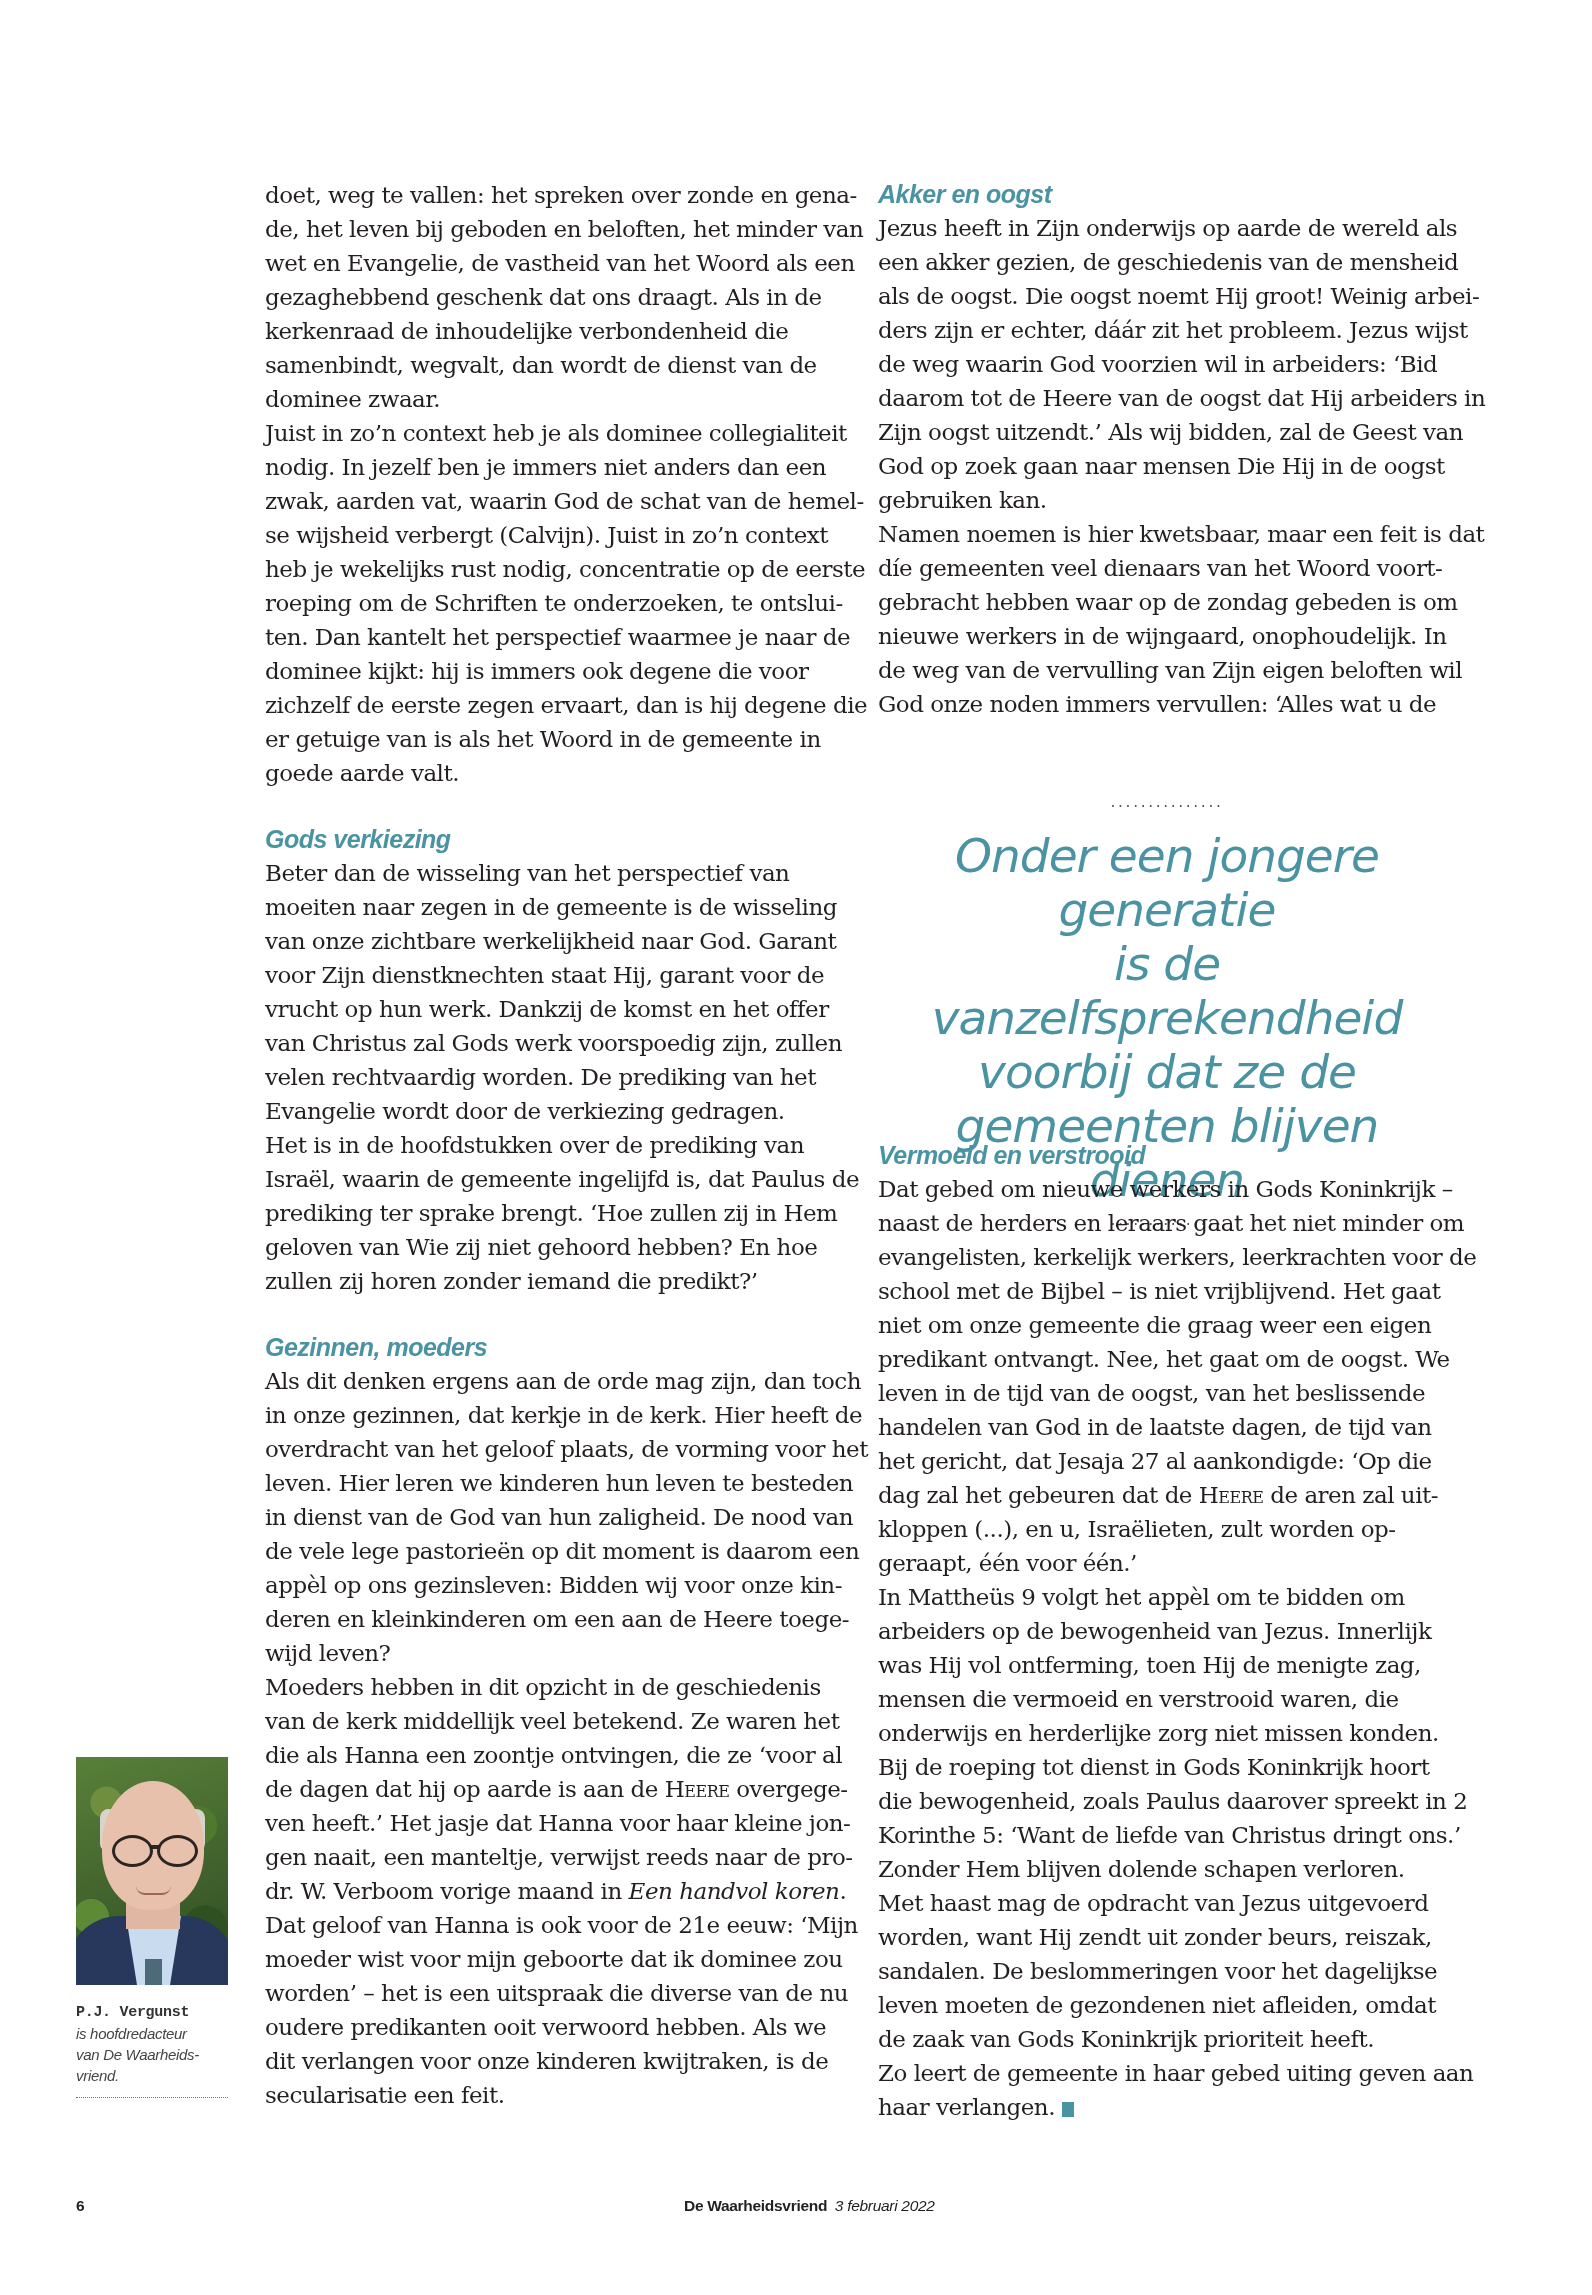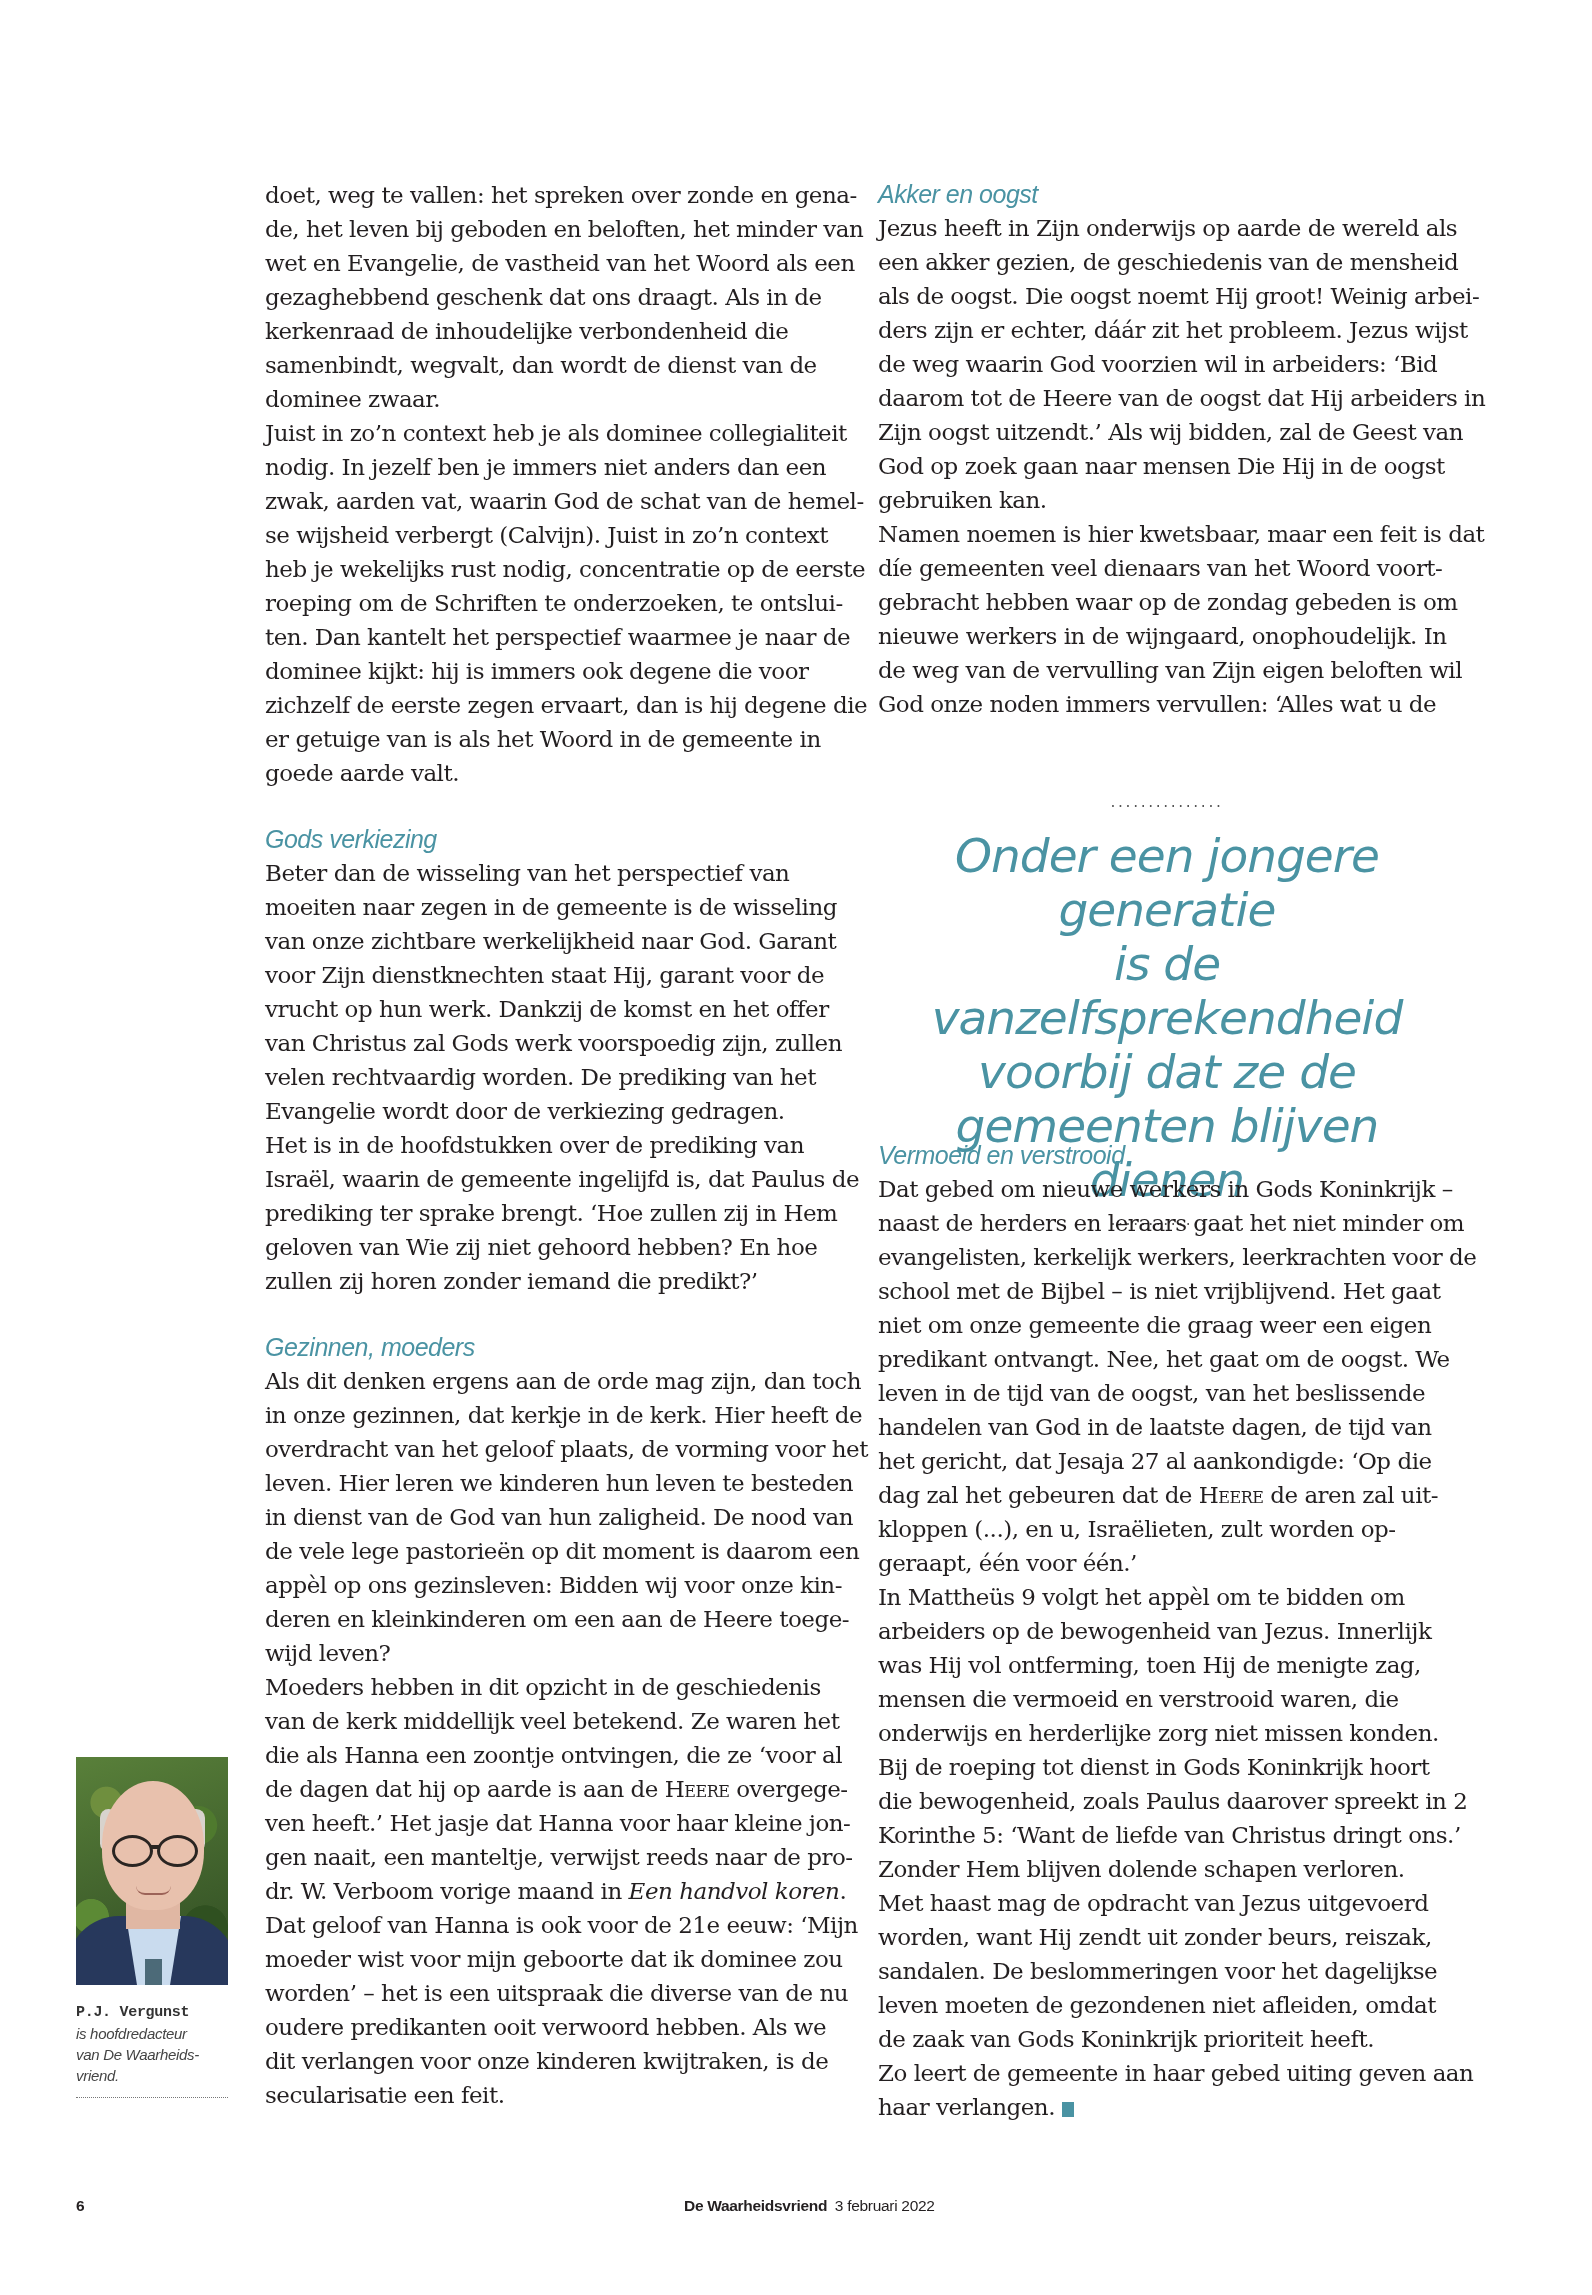--- a/index.html
+++ b/index.html
@@ -1,21 +1,21 @@
 <!DOCTYPE html>
 <html style="font-size:14px"><head>
   <meta charset="utf-8">
   <style>
     html, body { margin: 0; padding: 0; background: #ffffff; }
     body { width: 1592px; height: 2295px; position: relative; overflow: hidden; color: #231f20; }
     .col { position: absolute; top: 178px; }
     .col-left { left: 265px; width: 570px; }
     .col-right { left: 878px; width: 578px; }
     .line { font-family: "DejaVu Serif", "Liberation Serif", serif; font-size: 23px; line-height: 34px; white-space: nowrap; letter-spacing: -0.5px; }
-    .head { font-family: "Liberation Sans", "DejaVu Sans", sans-serif; font-style: italic; font-weight: normal; color: #4a93a3; font-size: 25px; line-height: 33px; letter-spacing: -0.5px; }
+    .head { font-family: "Liberation Sans", "DejaVu Sans", sans-serif; font-style: italic; font-weight: bold; color: #4a93a3; font-size: 25px; line-height: 33px; letter-spacing: -0.5px; }
     .gap { height: 33px; }
     .smallcaps { font-variant: small-caps; }
     .ital { font-style: italic; }
     .pullquote { position: absolute; left: 878px; width: 578px; top: 794px; text-align: center; }
     .pq-dots { font-family: "DejaVu Sans", sans-serif; color: #555; font-size: 15.5px; letter-spacing: 2.6px; line-height: 17.3px; }
     .pq-line { font-family: "DejaVu Sans", "Liberation Sans", sans-serif; font-style: italic; font-weight: 300; color: #4a93a3; font-size: 47px; line-height: 54px; letter-spacing: -1px; }
     .end-square { display: inline-block; width: 12px; height: 14.7px; background: #4a93a3; margin-left: 7px; vertical-align: -1.7px; }
     .author { position: absolute; left: 76px; top: 1757px; width: 154px; }
     .photo { width: 152px; height: 228px; position: relative; overflow: hidden; background: #3d5a2a; }
     .photo .bg1 { position:absolute; left:0; top:0; width:100%; height:100%;
@@ -34,21 +34,21 @@
     .photo .glass-l { position:absolute; left:36px; top:78px; width:35px; height:26px; border:3.5px solid #2a2522; border-radius:50%; }
     .photo .glass-r { position:absolute; left:81px; top:78px; width:35px; height:26px; border:3.5px solid #2a2522; border-radius:50%; }
     .photo .bridge { position:absolute; left:74px; top:88px; width:8.6px; height:3.5px; background:#2a2522; }
     .photo .mouth { position:absolute; left:60px; top:129px; width:35px; height:7px; border-bottom: 2.6px solid #9c6358; border-radius: 0 0 17.3px 17.3px; }
     .author-name { font-family: Liberation Mono, monospace; font-weight: bold; color: #333; font-size: 15px; margin-top: 17.3px; line-height: 21px; letter-spacing: -0.3px; }
     .author-desc { font-family: "Liberation Sans", "DejaVu Sans", sans-serif; font-style: italic; color: #444; font-size: 15px; line-height: 21px; letter-spacing: -0.3px; }
     .author-rule { border-top: 1.7px dotted #777; margin-top: 10.4px; width: 152px; }
     .footer-page { position: absolute; left: 76px; top: 2197px; font-family: "Liberation Sans", "DejaVu Sans", sans-serif; font-weight: bold; font-size: 15.5px; color: #231f20; }
     .footer-pub { position: absolute; left: 656px; top: 2197px; font-family: "Liberation Sans", "DejaVu Sans", sans-serif; font-size: 15.5px; color: #231f20; white-space: nowrap; }
     .footer-pub .name { font-weight: bold; letter-spacing: -0.3px; margin-left: 28px; }
-    .footer-pub .date { margin-left: 3.5px; letter-spacing: -0.3px; }
+    .footer-pub .date { font-style: italic; margin-left: 3.5px; letter-spacing: -0.3px; }
   </style>
 </head>
 <body>
 
 <div class="col col-left">
   <div id="left-intro">
       <div class="line">doet, weg te vallen: het spreken over zonde en gena-</div>
       <div class="line">de, het leven bij geboden en beloften, het minder van</div>
       <div class="line">wet en Evangelie, de vastheid van het Woord als een</div>
       <div class="line">gezaghebbend geschenk dat ons draagt. Als in de</div>

